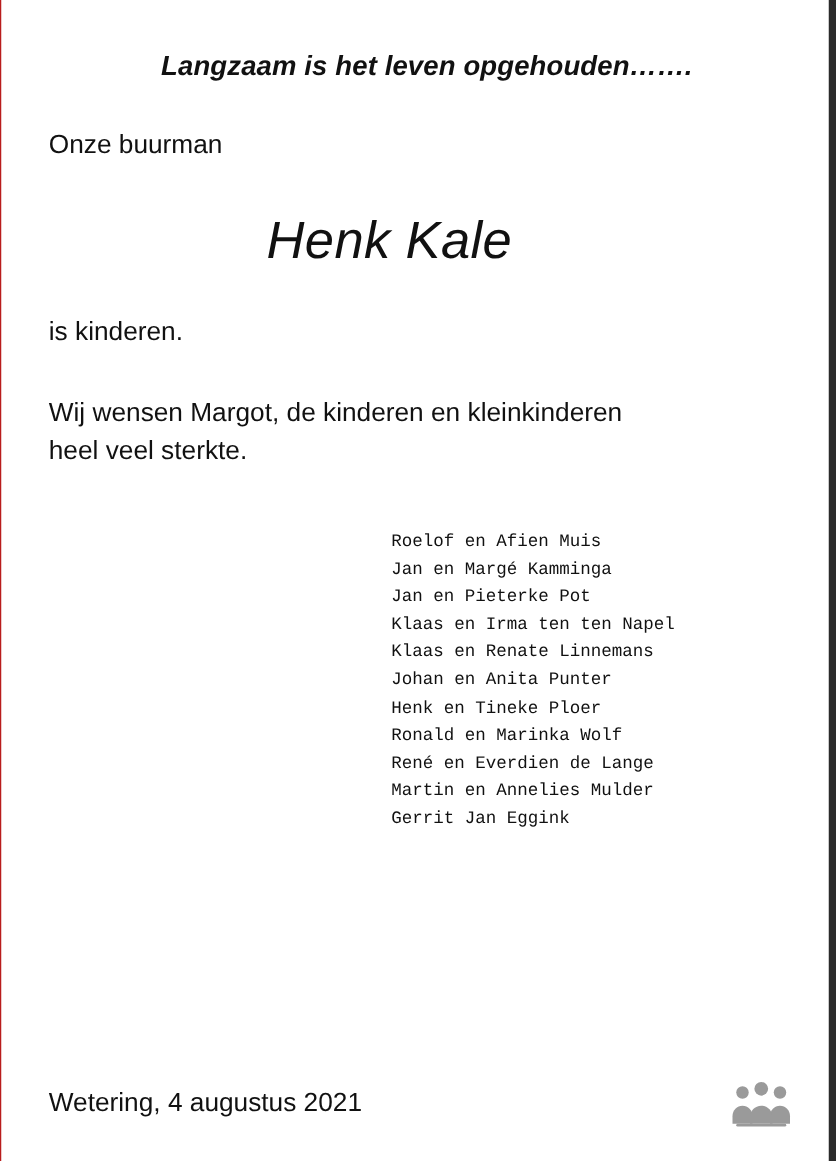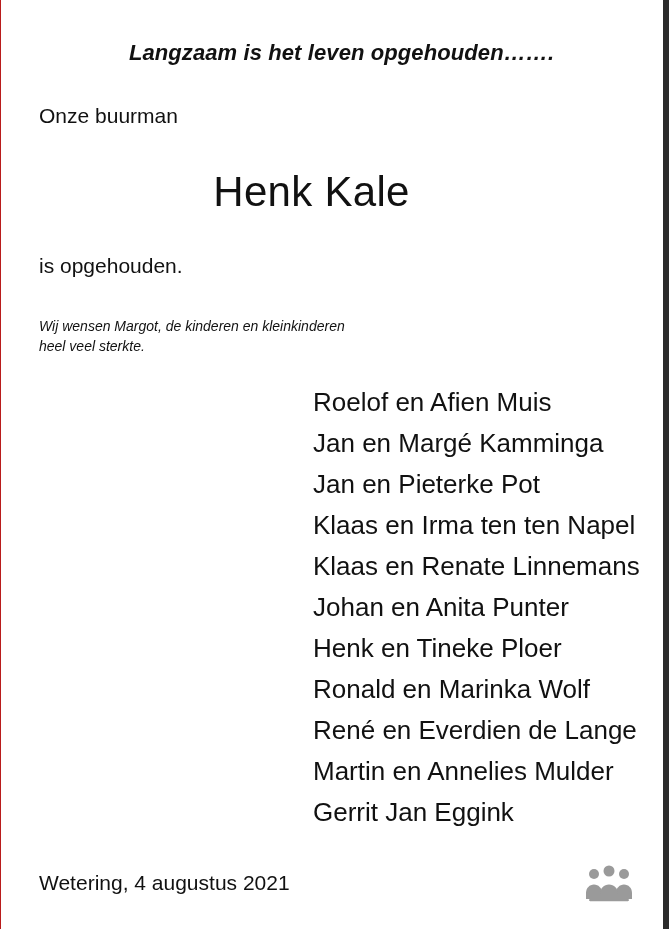--- a/index.html
+++ b/index.html
@@ -43,37 +43,38 @@
     margin-top: 38px;
     font-size: 21px;
   }
   .deceased {
     margin-top: 40px;
     text-align: center;
     font-size: 42px;
     letter-spacing: 0.3px;
     padding-right: 36px;
     font-weight: 400;
+    font-style: italic;
   }
   .deceased-sub {
     margin-top: 38px;
     font-size: 21px;
   }
   .wish {
     margin-top: 38px;
-    font-size: 14px;
+    font-size: 21px;
     line-height: 1.45;
     max-width: 580px;
-    font-style: italic;
   }
   .signatories {
-    margin-top: 25px;
+    margin-top: 46px;
     margin-left: 274px;
-    font-size: 26px;
+    font-size: 14px;
     line-height: 1.58;
+    font-family: Liberation Mono, monospace;
   }
   .signatory {
     white-space: nowrap;
   }
   .footer {
     position: absolute;
     left: 38px;
     bottom: 34px;
     font-size: 21px;
     text-align: right;
@@ -92,21 +93,21 @@
 
 <div class="card">
   <div class="inner">
 
     <div class="epitaph">Langzaam is het leven opgehouden…….</div>
 
     <div class="intro">Onze buurman</div>
 
     <div class="deceased">Henk Kale</div>
 
-    <div class="deceased-sub">is opgehouden.</div>
+    <div class="deceased-sub">is kinderen.</div>
 
     <div class="wish">
       <div>Wij wensen Margot, de kinderen en kleinkinderen</div>
       <div>heel veel sterkte.</div>
     </div>
 
     <div class="signatories">
       <div class="signatory">Roelof en Afien Muis</div>
       <div class="signatory">Jan en Margé Kamminga</div>
       <div class="signatory">Jan en Pieterke Pot</div>

